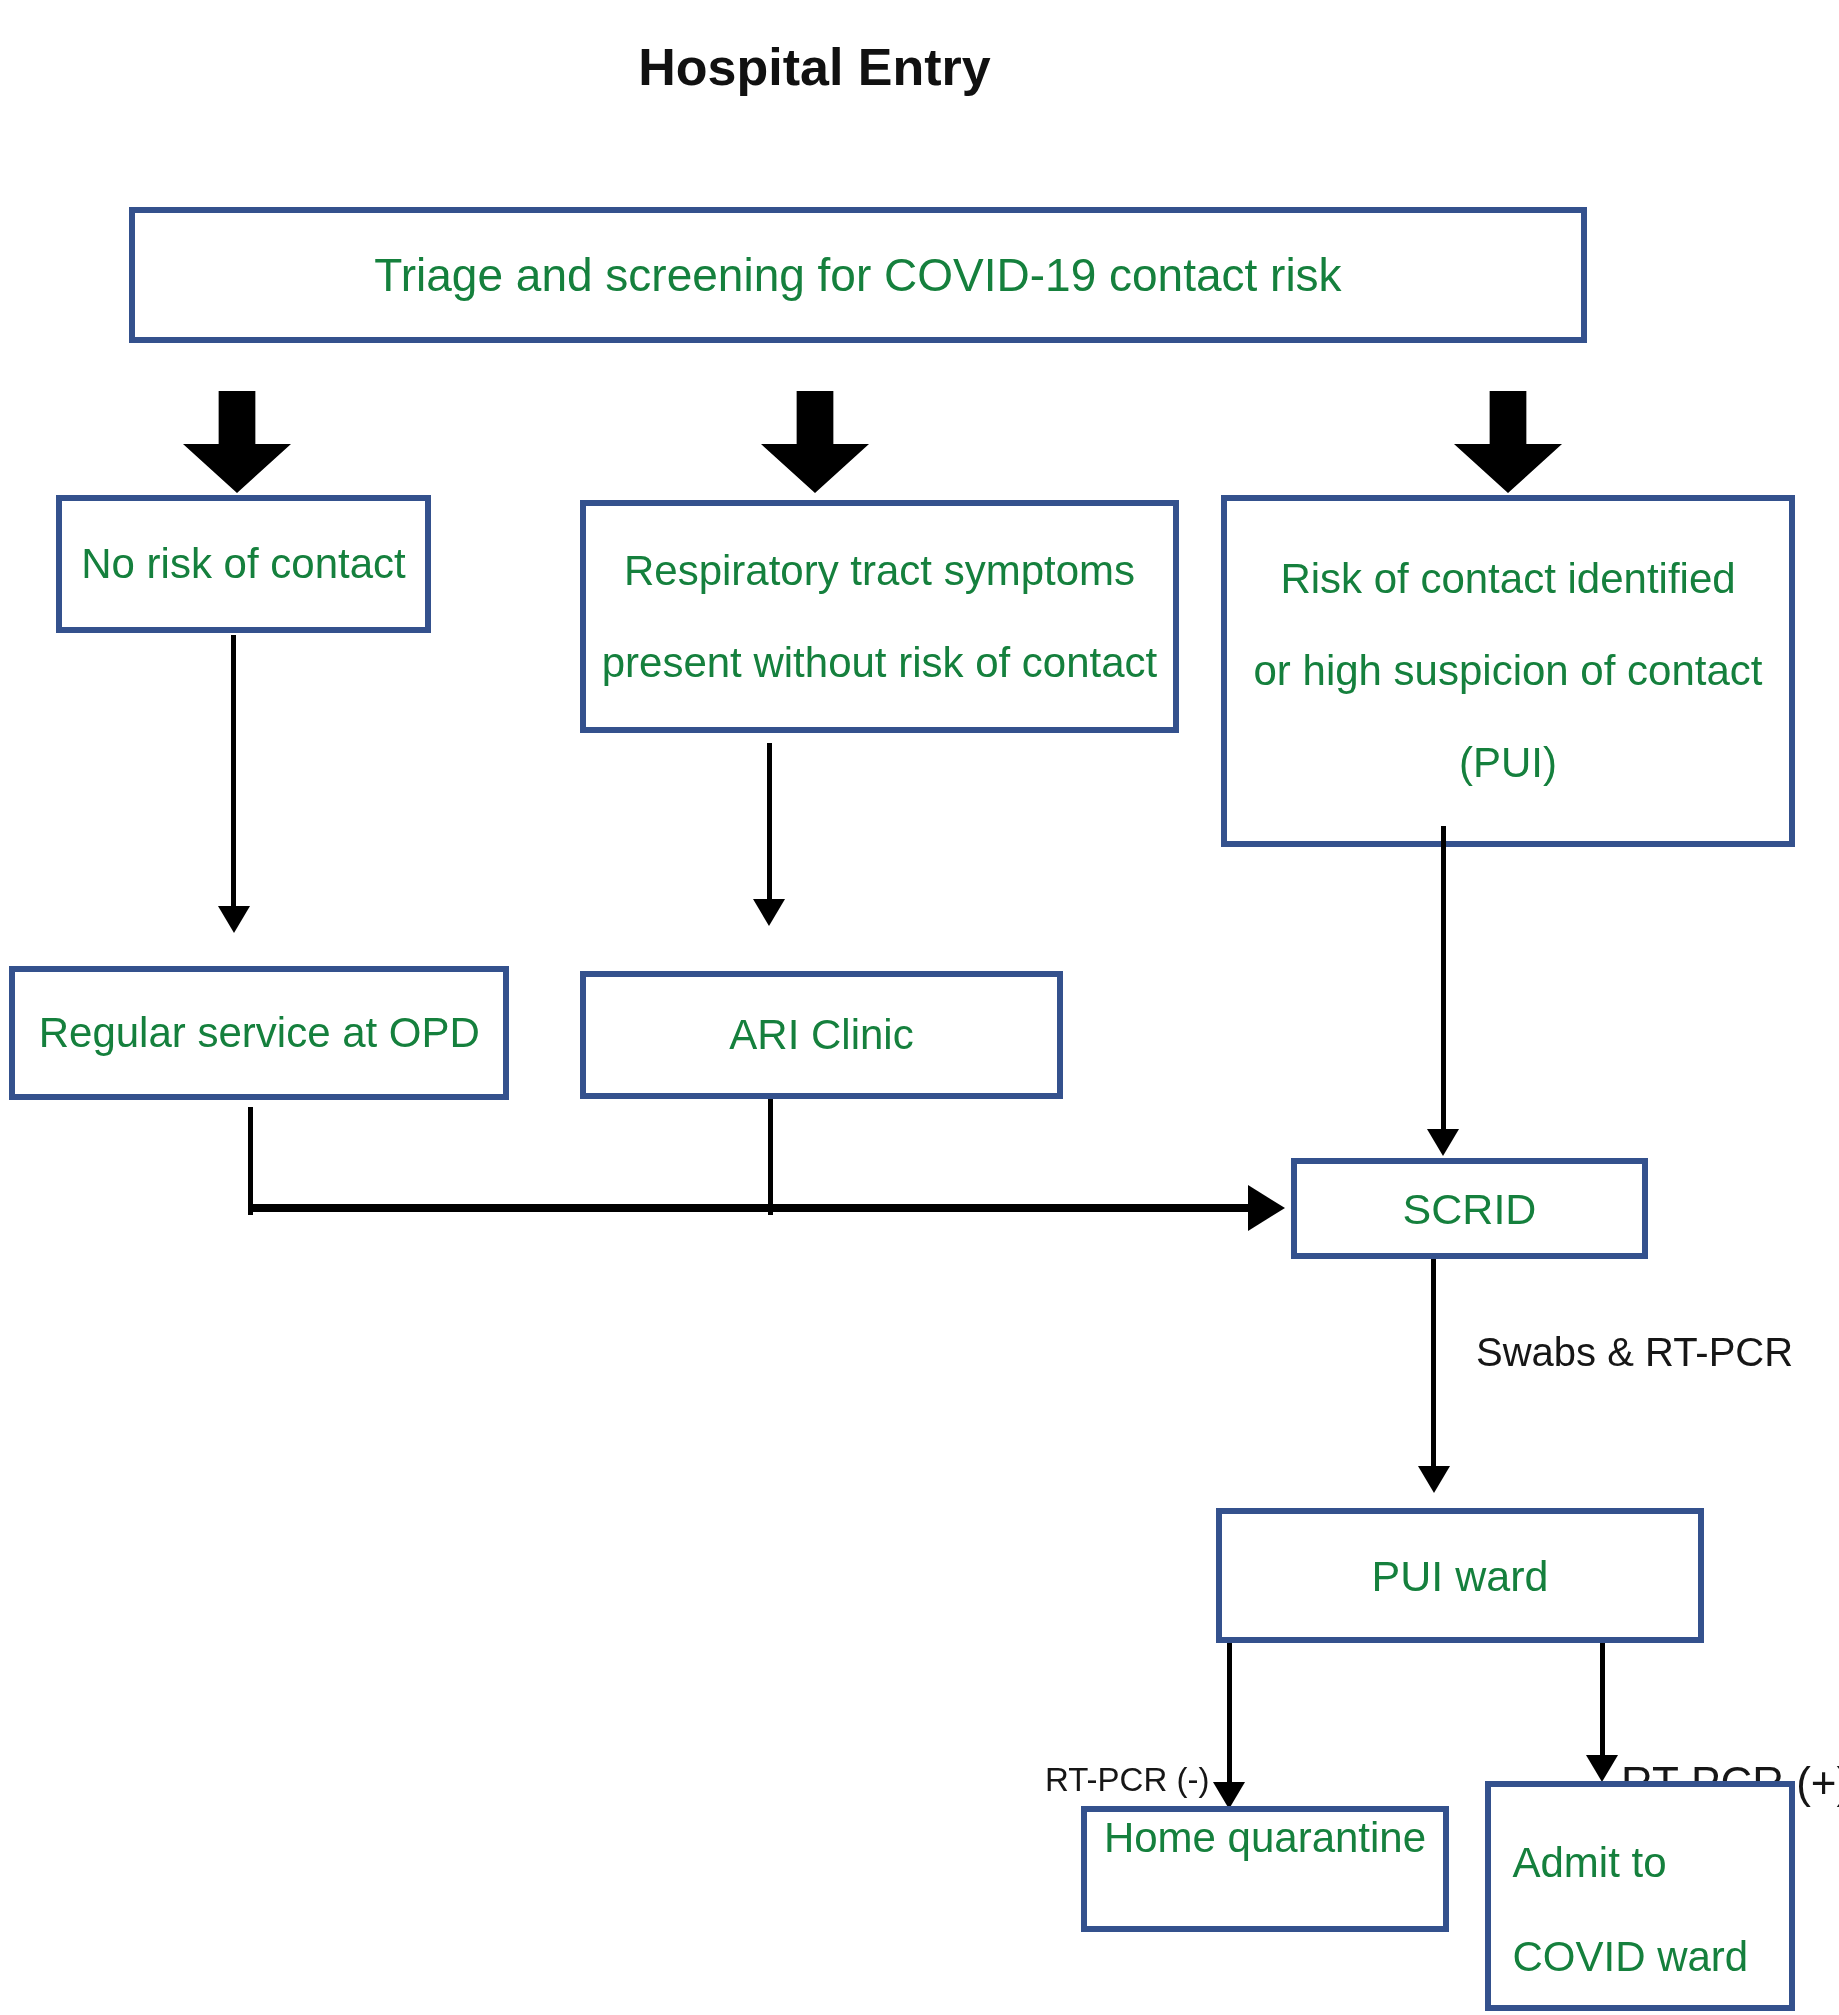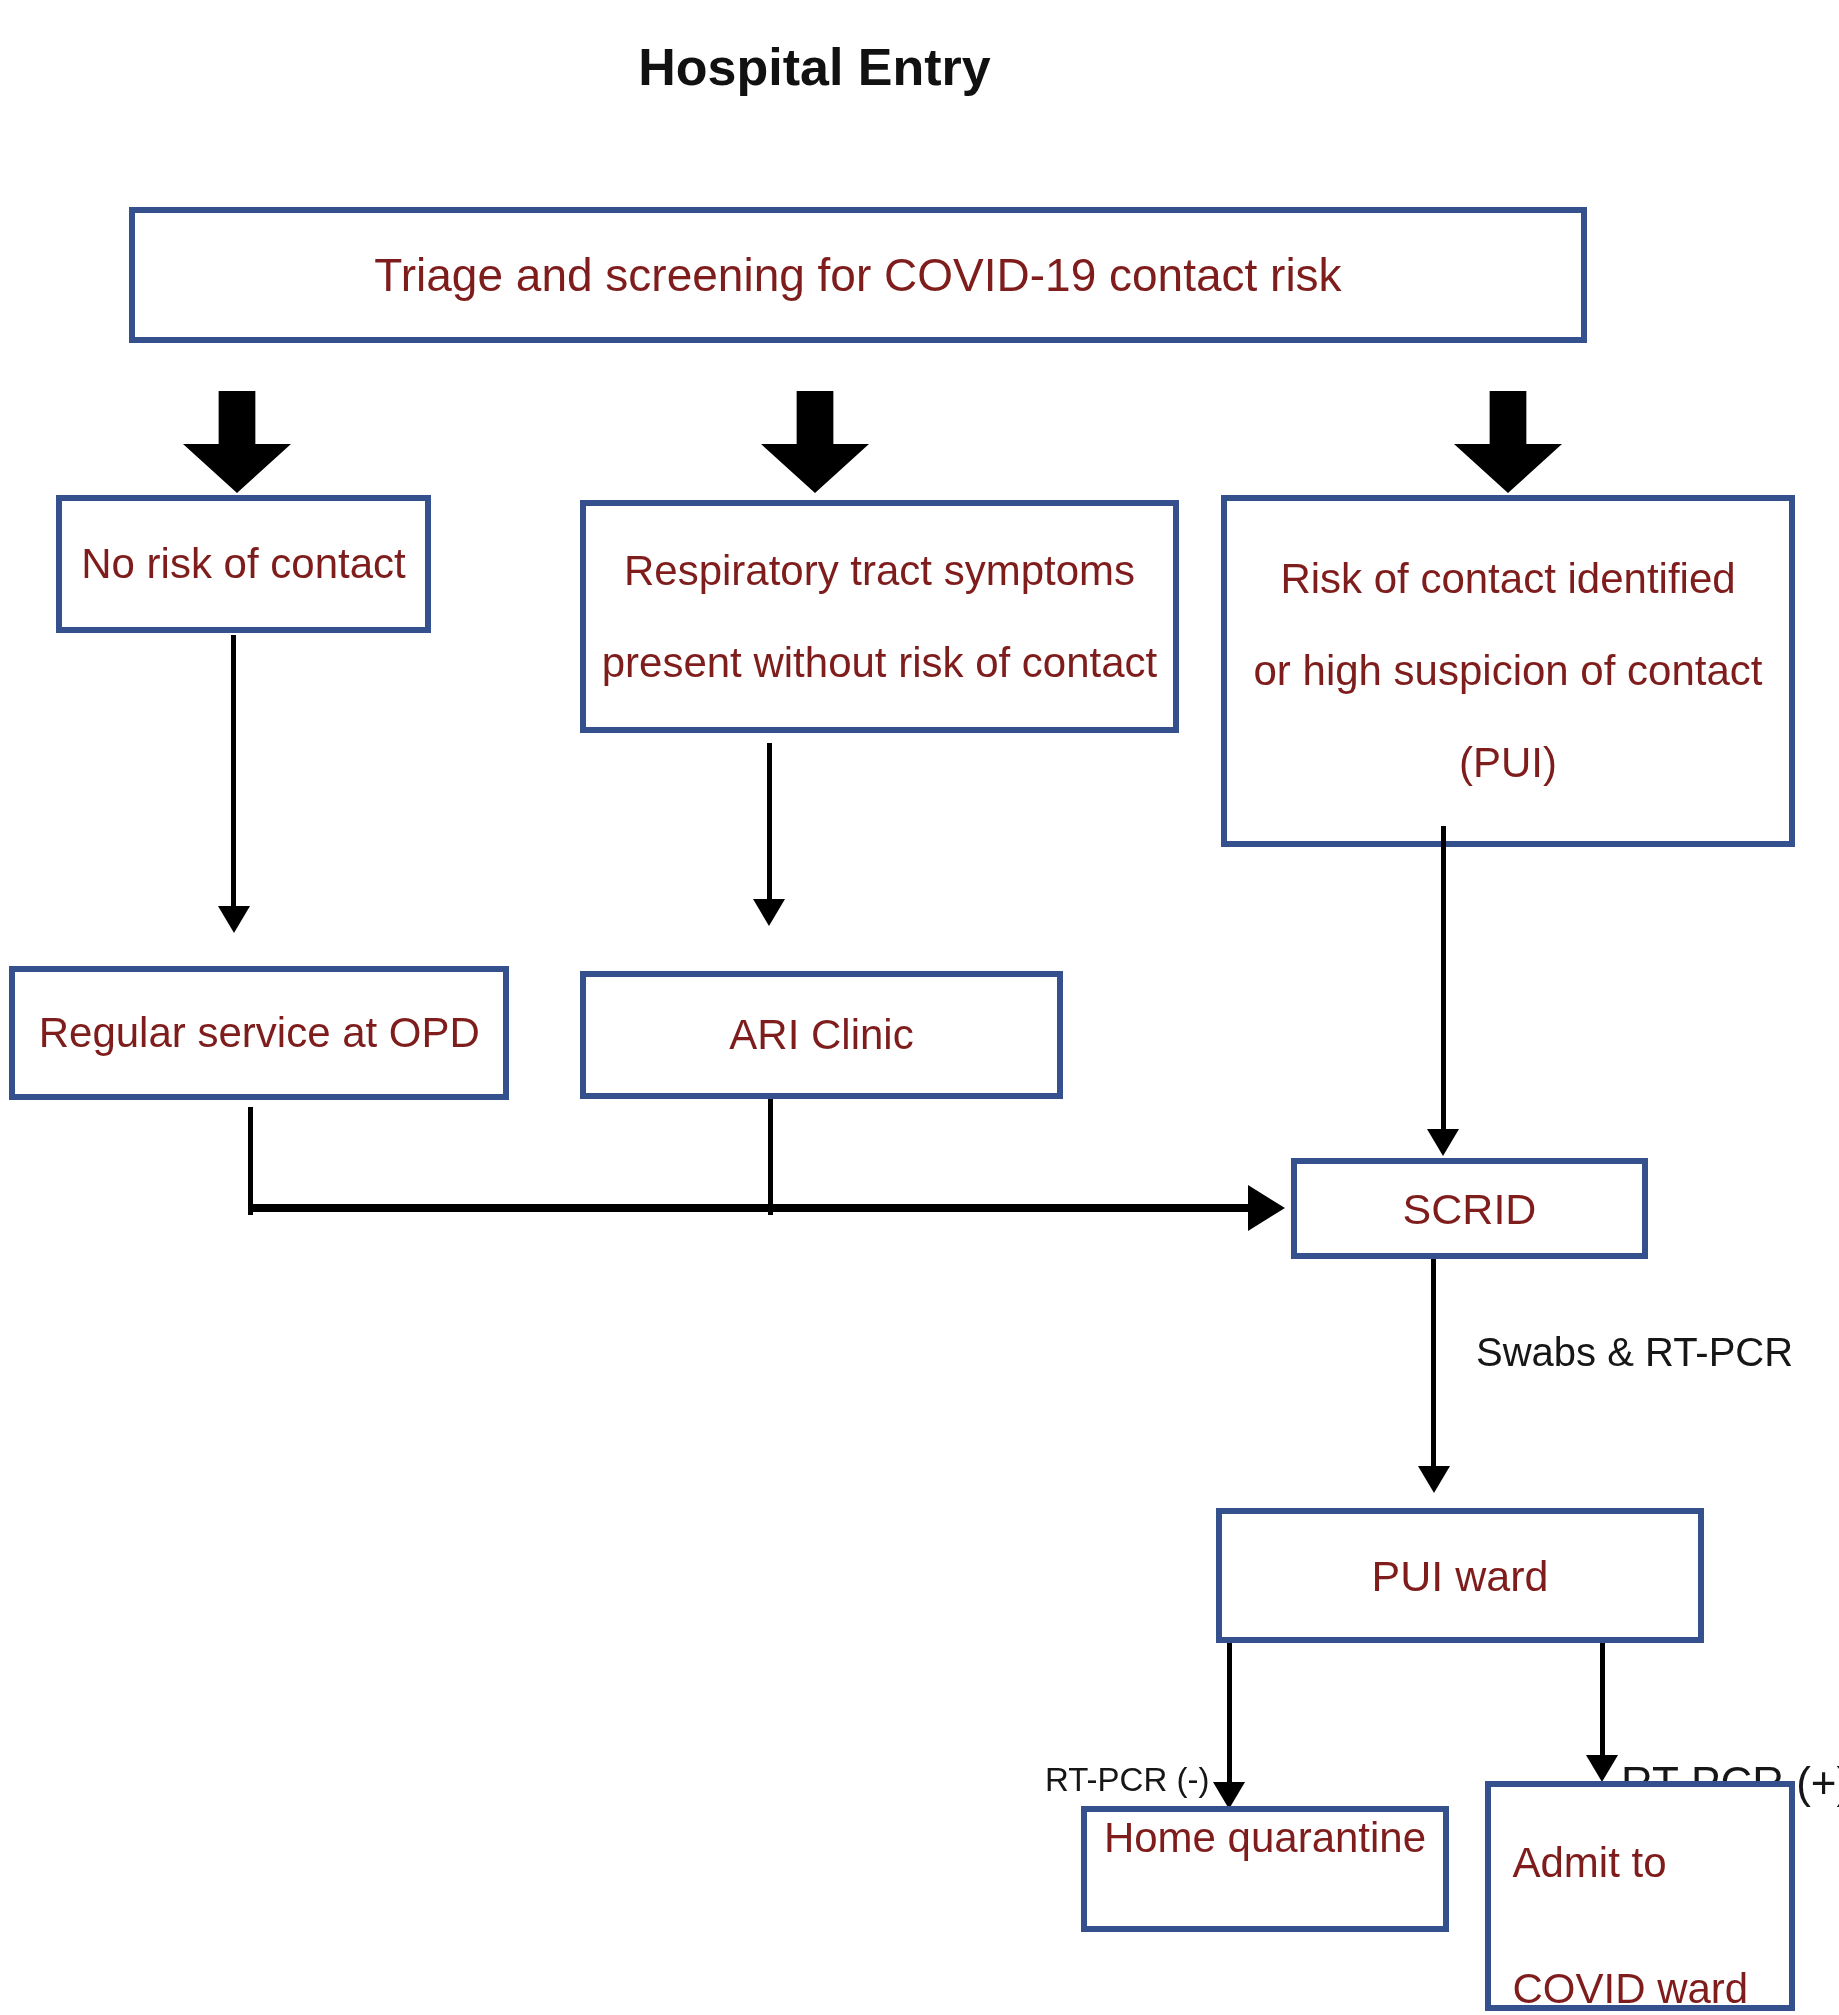--- a/index.html
+++ b/index.html
@@ -25,34 +25,34 @@
     box-sizing: border-box;
     border: 6.5px solid var(--box-border, #34518D);
     background: #ffffff;
     display: flex;
     flex-direction: column;
     align-items: center;
     justify-content: center;
     text-align: center;
     font-size: 42px;
     line-height: 52px;
-    color: #7f1d1d;
+    color: #15803d;
   }
   #box-triage   { left: 129px;  top: 207px;  width: 1458px; height: 136px; font-size: 46px; }
   #box-no-risk  { left: 56px;   top: 495px;  width: 375px;  height: 138px; }
   #box-resp     { left: 580px;  top: 500px;  width: 599px;  height: 233px; gap: 40px; }
   #box-risk     { left: 1221px; top: 495px;  width: 574px;  height: 352px; gap: 40px; }
   #box-opd      { left: 9.3px;   top: 966px; width: 500px;  height: 134px; }
   #box-ari      { left: 580px;  top: 971px; width: 483px;  height: 128px; }
   #box-scrid    { left: 1291px; top: 1158px; width: 357px;  height: 101px; font-size: 43px; }
   #box-pui-ward { left: 1216px; top: 1508px; width: 488px;  height: 135px; font-size: 43px; }
   #box-home     { left: 1081px; top: 1806px; width: 368px;  height: 126px; justify-content: flex-start; padding-top: 0; }
   #box-admit    { left: 1485px; top: 1781px; width: 310px;  height: 230px;
                   align-items: flex-start; text-align: left;
-                  justify-content: flex-start; padding: 50px 7.2px 7.2px 21.5px; gap: 74px; }
+                  justify-content: flex-start; padding: 50px 7.2px 7.2px 21.5px; gap: 42px; }
 
   .block-arrow {
     position: absolute;
     width: 108px; height: 102px;
     background: var(--arrow, #000);
     clip-path: polygon(33% 0, 67% 0, 67% 52%, 100% 52%, 50% 100%, 0 52%, 33% 52%);
   }
   #ba-left   { left: 183px;  top: 391px; }
   #ba-middle { left: 761px; top: 391px; }
   #ba-right  { left: 1454px; top: 391px; }

